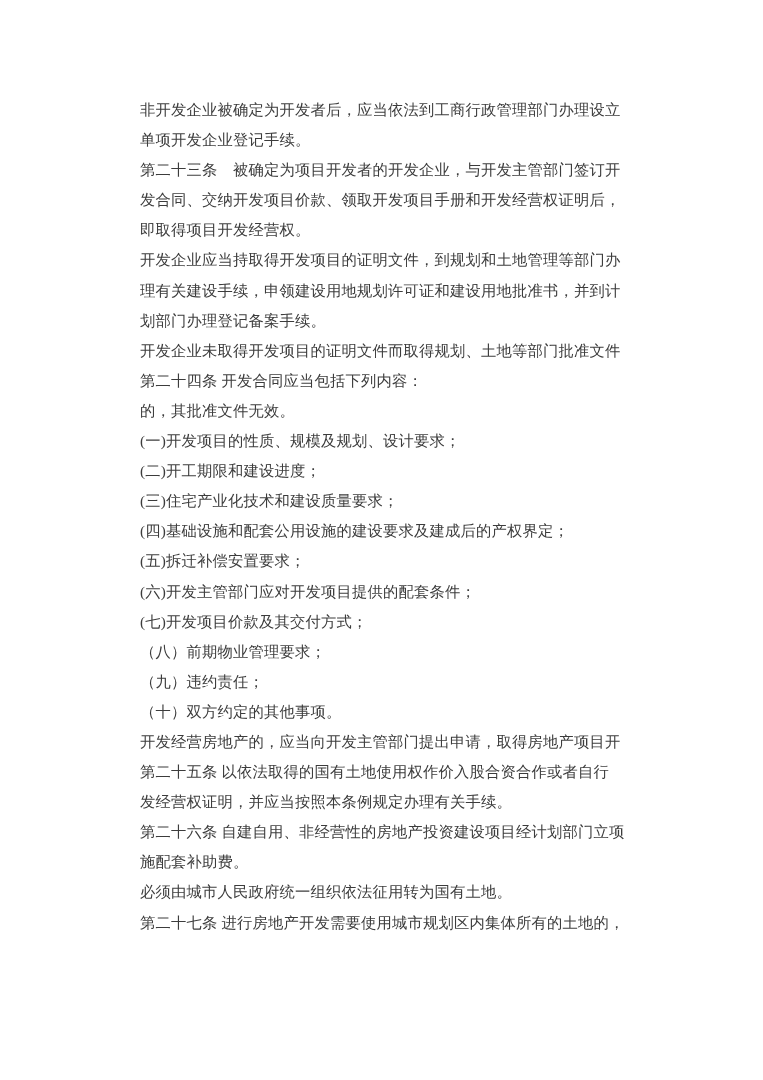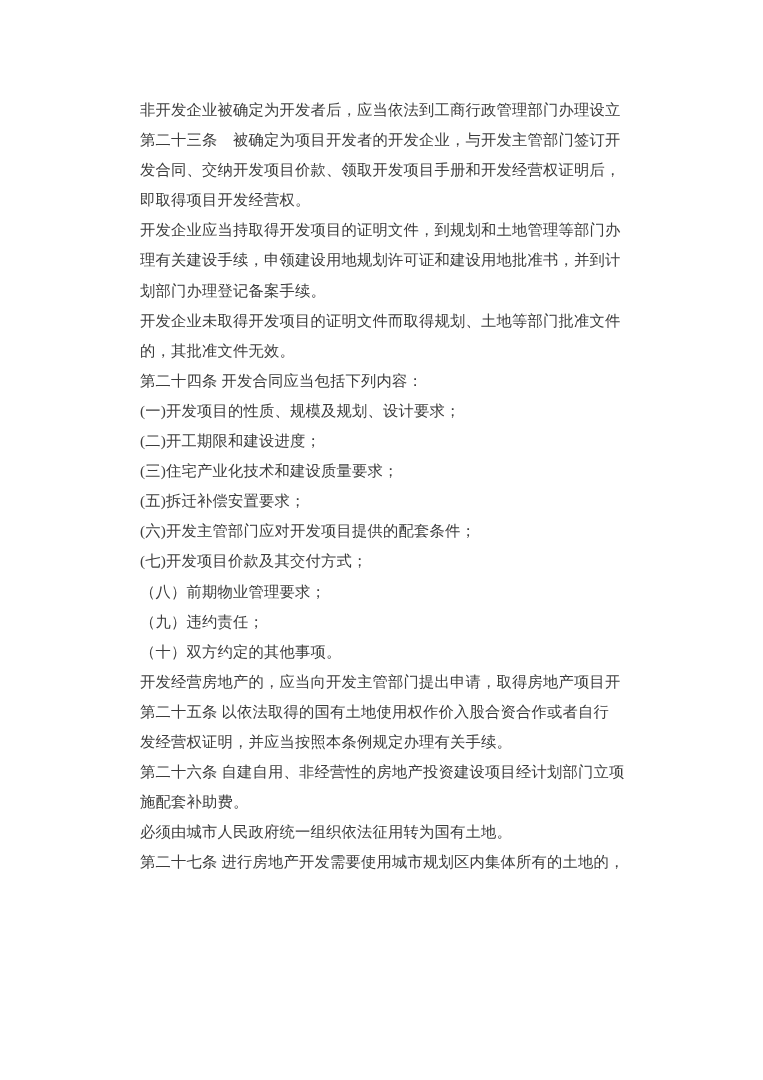--- a/index.html
+++ b/index.html
@@ -30,32 +30,34 @@
     white-space: pre;
     letter-spacing: 0.2px;
   }
 </style>
 </head>
 <body>
 
 <div class="page">
   <div class="text-block">
     <div class="line">非开发企业被确定为开发者后，应当依法到工商行政管理部门办理设立</div>
+    <div class="line">单项开发企业登记手续。</div>
     <div class="line">第二十三条　被确定为项目开发者的开发企业，与开发主管部门签订开</div>
     <div class="line">发合同、交纳开发项目价款、领取开发项目手册和开发经营权证明后，</div>
     <div class="line">即取得项目开发经营权。</div>
     <div class="line">开发企业应当持取得开发项目的证明文件，到规划和土地管理等部门办</div>
     <div class="line">理有关建设手续，申领建设用地规划许可证和建设用地批准书，并到计</div>
     <div class="line">划部门办理登记备案手续。</div>
     <div class="line">开发企业未取得开发项目的证明文件而取得规划、土地等部门批准文件</div>
+    <div class="line">第二十四条 开发合同应当包括下列内容：</div>
     <div class="line">的，其批准文件无效。</div>
-    <div class="line">第二十四条 开发合同应当包括下列内容：</div>
     <div class="line">(一)开发项目的性质、规模及规划、设计要求；</div>
     <div class="line">(二)开工期限和建设进度；</div>
     <div class="line">(三)住宅产业化技术和建设质量要求；</div>
+    <div class="line">(四)基础设施和配套公用设施的建设要求及建成后的产权界定；</div>
     <div class="line">(五)拆迁补偿安置要求；</div>
     <div class="line">(六)开发主管部门应对开发项目提供的配套条件；</div>
     <div class="line">(七)开发项目价款及其交付方式；</div>
     <div class="line">（八）前期物业管理要求；</div>
     <div class="line">（九）违约责任；</div>
     <div class="line">（十）双方约定的其他事项。</div>
     <div class="line">开发经营房地产的，应当向开发主管部门提出申请，取得房地产项目开</div>
     <div class="line">第二十五条 以依法取得的国有土地使用权作价入股合资合作或者自行</div>
     <div class="line">发经营权证明，并应当按照本条例规定办理有关手续。</div>
     <div class="line">第二十六条 自建自用、非经营性的房地产投资建设项目经计划部门立项</div>

